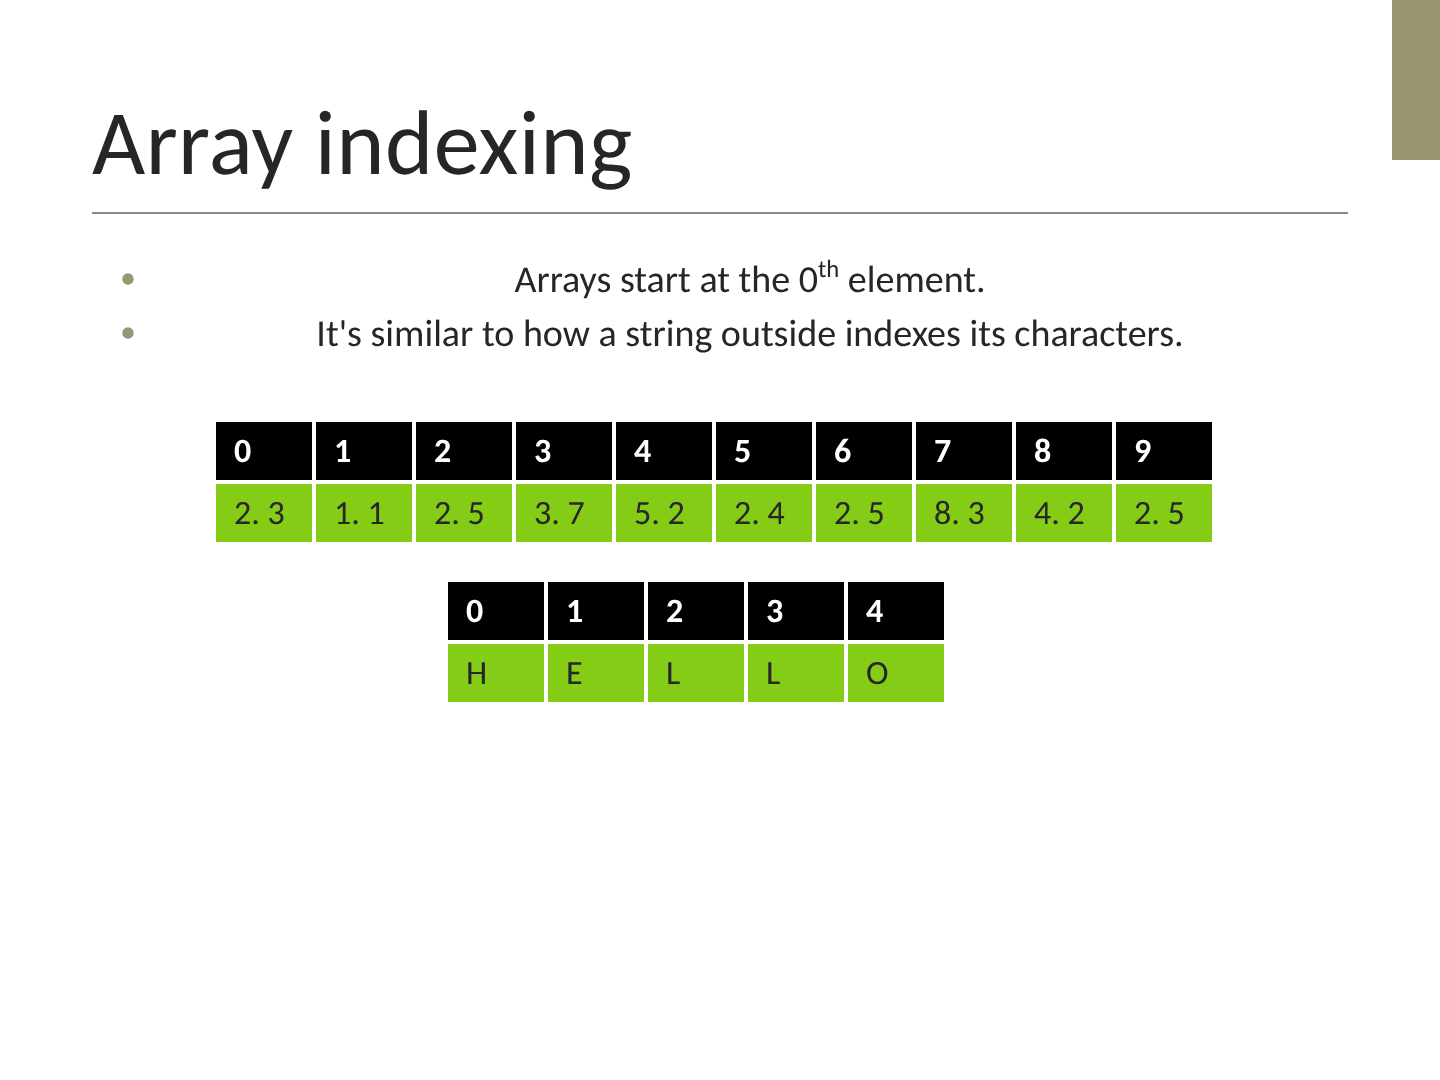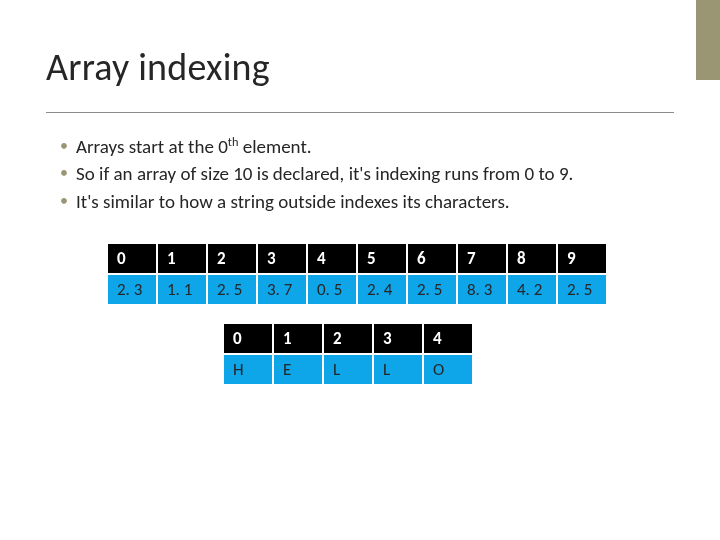--- a/index.html
+++ b/index.html
@@ -14,43 +14,44 @@
   .accent-bar {
     position: absolute;
     top: 0; right: 0;
     width: 24px; height: 80px;
     background: #9a9573;
   }
   .slide {
     padding: 44px 46px 0 46px;
   }
   .title {
-    font-size: 38px;
+    font-size: 46px;
     font-weight: 400;
     color: #262626;
-    margin-bottom: 22px;
+    margin-bottom: 6px;
     letter-spacing: 0.2px;
   }
   .rule {
     border: none;
     border-top: 1px solid #8a8a8a;
     margin-bottom: 22px;
     width: 628px;
   }
   .bullets {
     list-style: none;
     font-size: 19px;
     line-height: 1.28;
     color: #262626;
     padding-left: 14px;
   }
   .bullets li {
     position: relative;
     padding-left: 16px;
     margin-bottom: 3px;
+    text-align: center;
   }
   .bullets li::before {
     content: "•";
     position: absolute;
     left: 0;
     top: 0;
     color: #9a9573;
     font-size: 16px;
     line-height: 1.4;
   }
@@ -70,40 +71,39 @@
     text-align: left;
     font-weight: 400;
     min-width: 50px;
   }
   .tbl1 .hdr td, .tbl2 .hdr td {
     background: #000000;
     color: #ffffff;
     font-weight: 700;
   }
   .tbl1 .row td, .tbl2 .row td {
-    background: #0ea5e9;
+    background: #84cc16;
     color: #262626;
   }
   .tbl2 {
     margin-top: 16px;
     margin-left: 116px;
   }
 </style>
 </head>
 <body>
 
 <div class="accent-bar"></div>
 
 <div class="slide">
   <h1 class="title">Array indexing</h1>
   <hr class="rule">
 
   <ul class="bullets">
     <li>Arrays start at the 0<sup>th</sup> element.</li>
-    <li>So if an array of size 10 is declared, it's indexing runs from 0 to 9.</li>
     <li>It's similar to how a string outside indexes its characters.</li>
   </ul>
 
   <div class="tables">
 
     <table class="tbl1">
       <tbody>
           <tr class="hdr">
         <td>0</td>
         <td>1</td>
@@ -114,21 +114,21 @@
         <td>6</td>
         <td>7</td>
         <td>8</td>
         <td>9</td>
       </tr>
       <tr class="row">
         <td>2. 3</td>
         <td>1. 1</td>
         <td>2. 5</td>
         <td>3. 7</td>
-        <td>0. 5</td>
+        <td>5. 2</td>
         <td>2. 4</td>
         <td>2. 5</td>
         <td>8. 3</td>
         <td>4. 2</td>
         <td>2. 5</td>
       </tr>
     </tbody>
       </table>
 
     <table class="tbl2">

